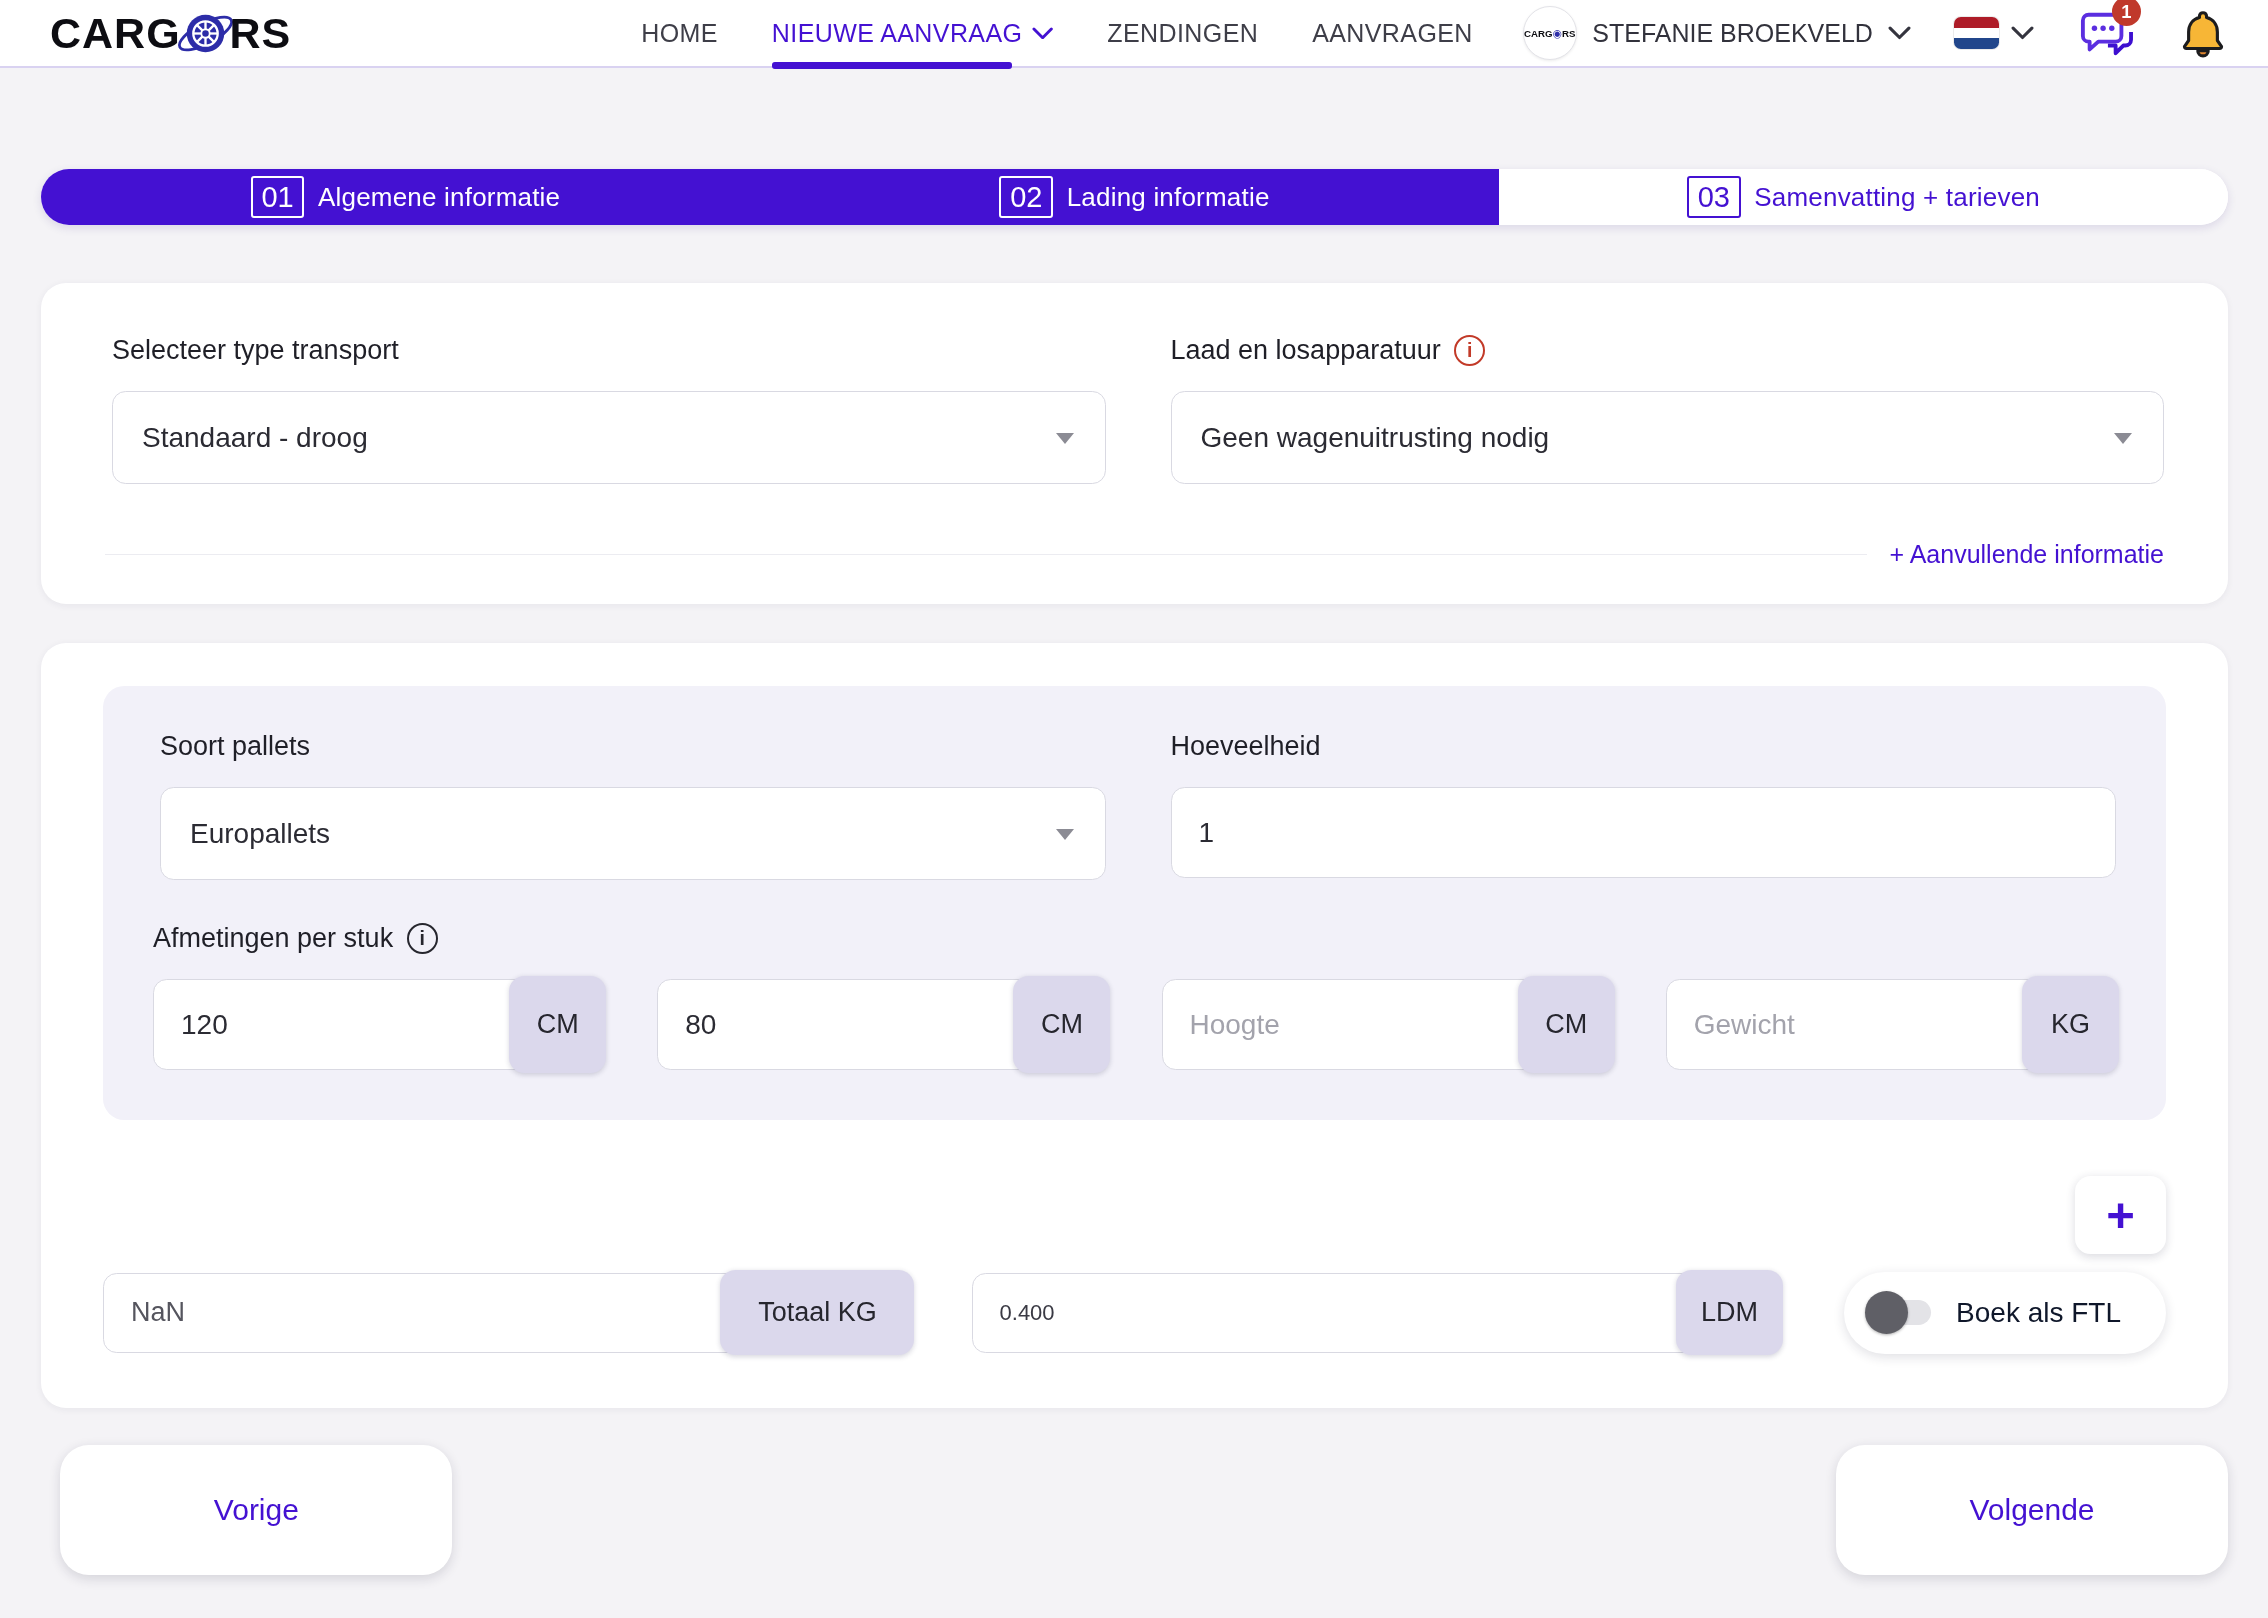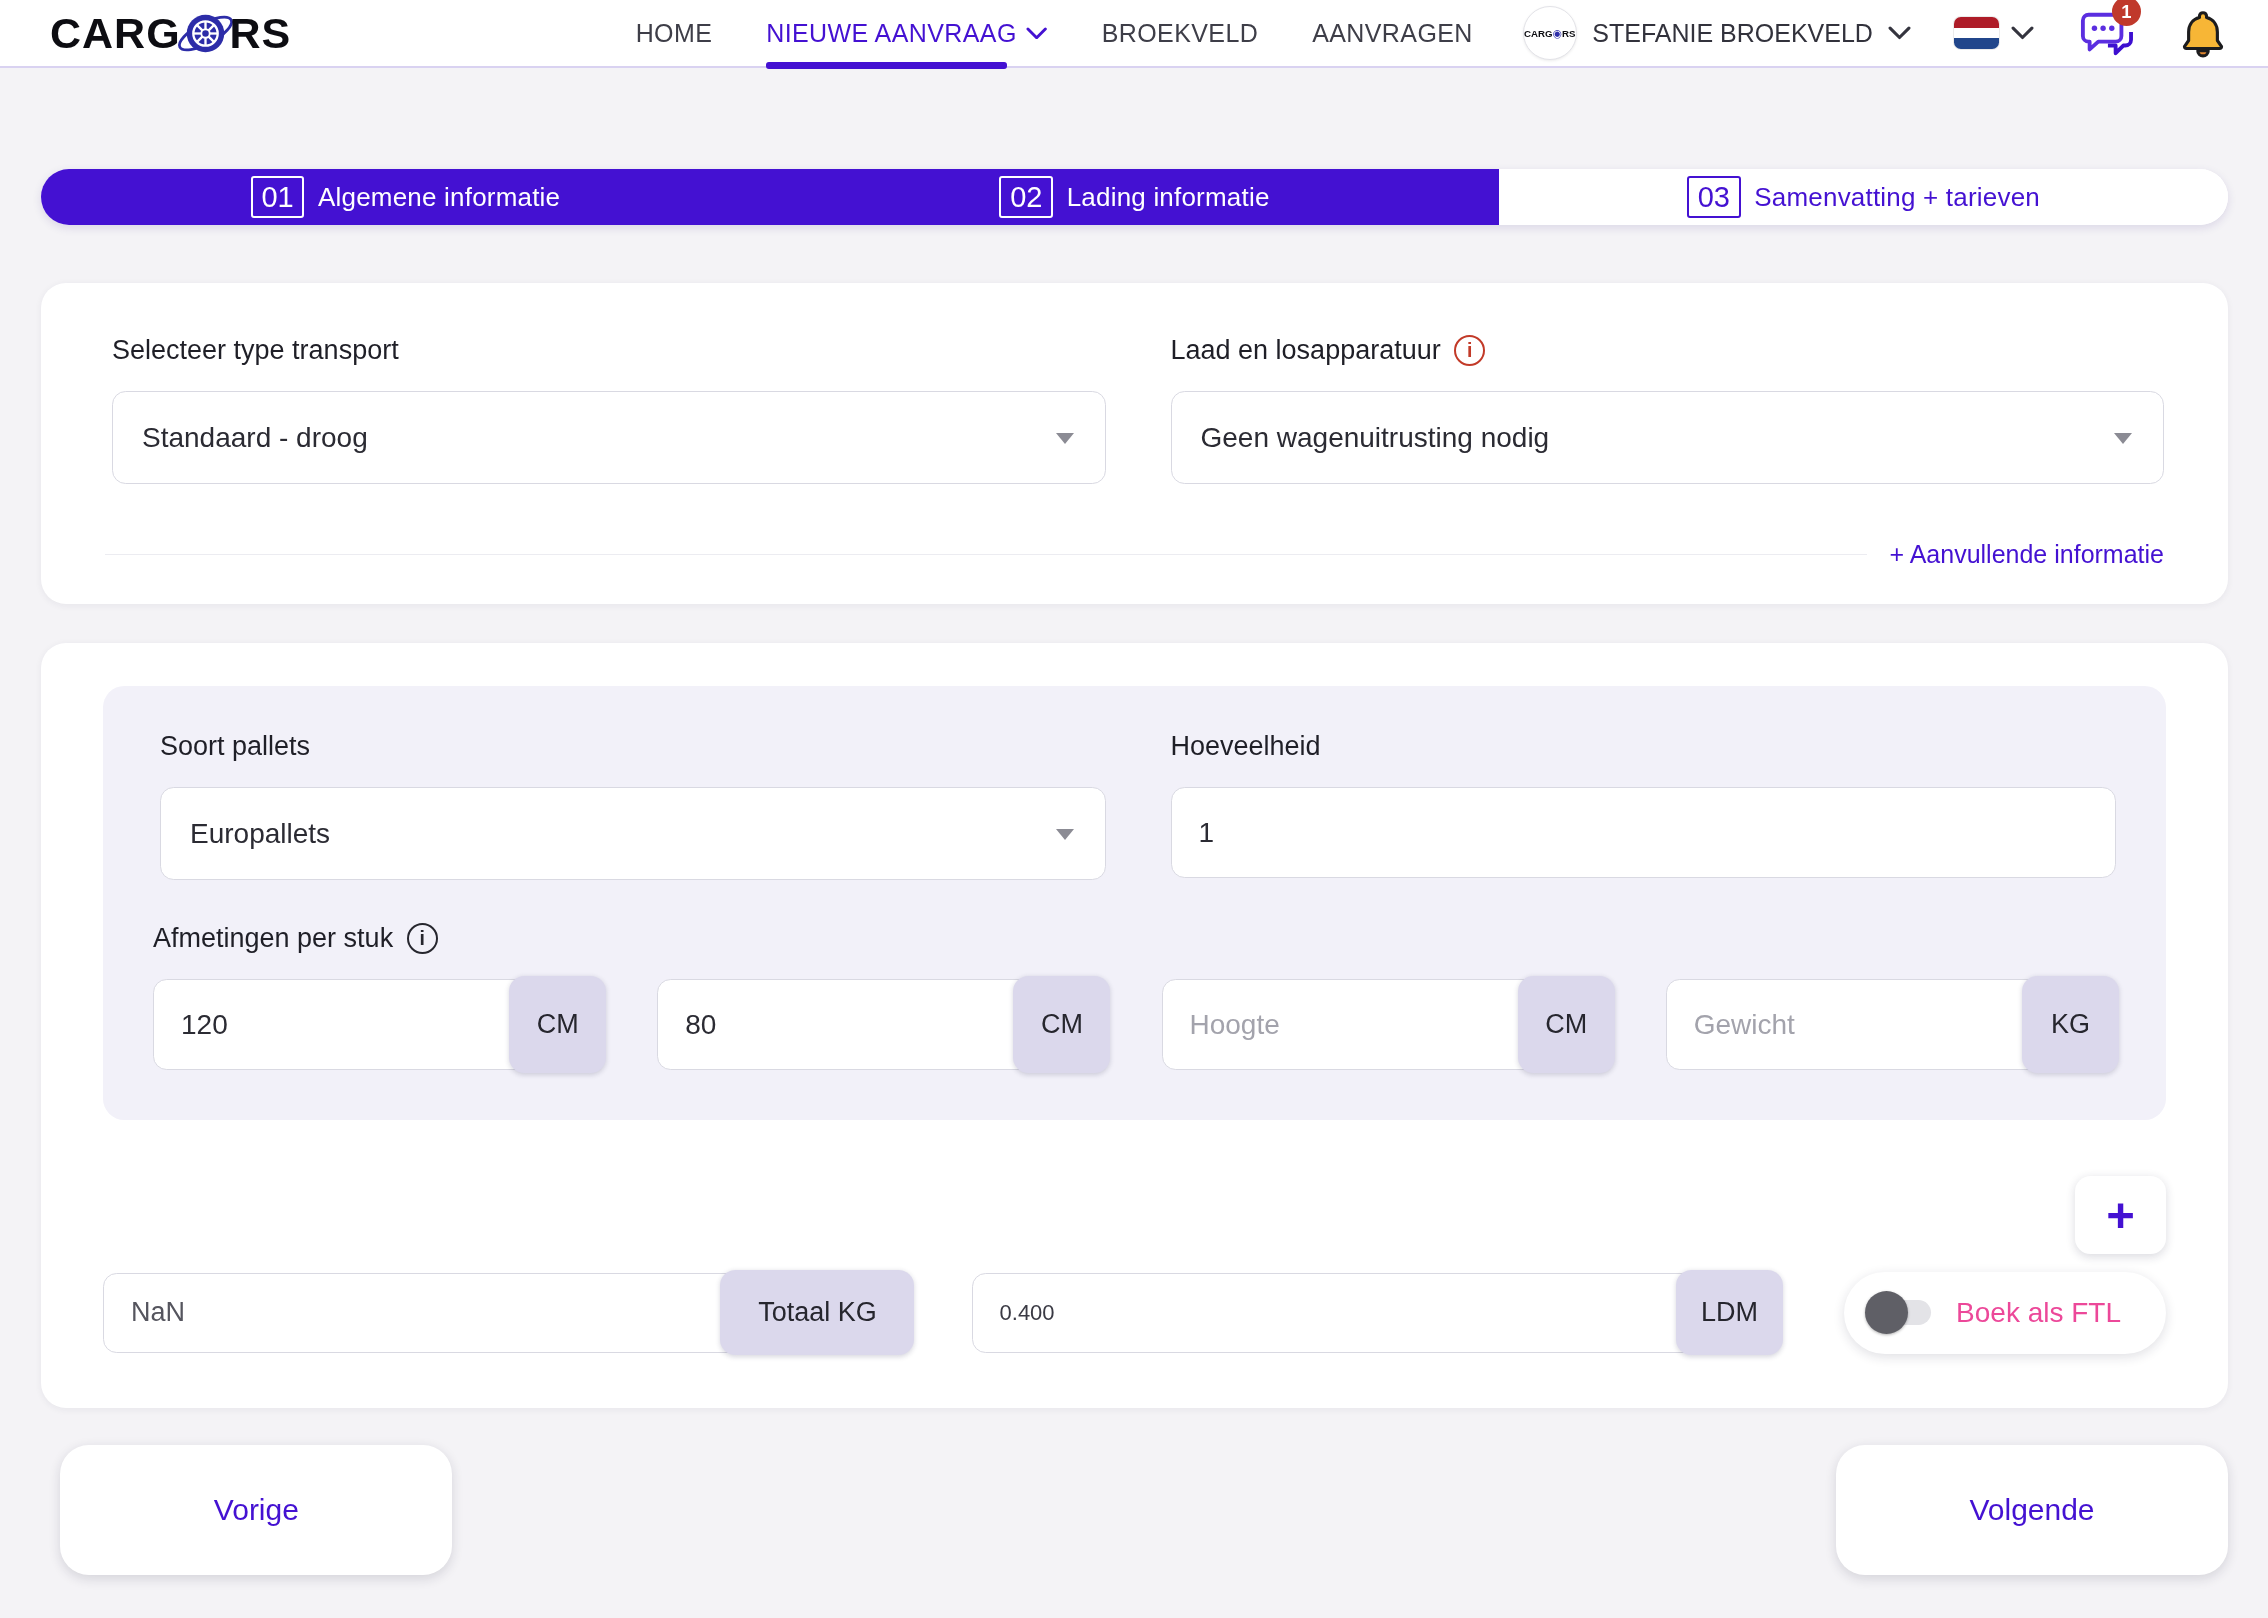--- a/index.html
+++ b/index.html
@@ -157,21 +157,21 @@
   .toggle { position: relative; width: 62px; height: 43px; cursor: pointer; flex: 0 0 auto; }
   .toggle-track {
     position: absolute; left: 5.8px; right: 0; top: 50%; margin-top: -12.6px;
     height: 25px; border-radius: 12.6px; background: #e3e3e7;
   }
   .toggle-knob {
     position: absolute; left: -3.9px; top: 0;
     width: 43px; height: 43px; border-radius: 50%; background: #5f5f66;
     box-shadow: 0 1px 2.9px rgba(0,0,0,.3);
   }
-  .ftl-label { font-size: 28px; color: #ec4899; white-space: nowrap; }
+  .ftl-label { font-size: 28px; color: #0f172a; white-space: nowrap; }
   
   .footer-row { display: flex; justify-content: space-between; margin: 37px 41px 0; }
   .pill-btn {
     width: 392px; height: 130px; border: none; border-radius: 29px;
     background: #fff; box-shadow: 0 3.9px 11.6px rgba(30,30,60,.14);
     color: #4411d2; font-size: 30px; font-weight: 500;
     font-family: "Liberation Sans", sans-serif; cursor: pointer;
   }
   .pill-btn.prev { margin-left: 19.4px; }
   svg { display: block; }
@@ -204,21 +204,21 @@
       <span>HOME</span>
     </div>
     <div class="nav-item active">
       <span>NIEUWE AANVRAAG</span>
       <svg class="chev" width="21.3" height="12.6" viewBox="0 0 22 13">
           <path d="M2 2 L11 11 L20 2" fill="none" stroke="#4411d2" stroke-width="3" stroke-linecap="round" stroke-linejoin="round"></path>
         </svg>
       <div class="nav-underline"></div>
     </div>
     <div class="nav-item">
-      <span>BROEKVELD</span>
+      <span>ZENDINGEN</span>
     </div>
     <div class="nav-item">
       <span>AANVRAGEN</span>
     </div>
   </div>
 
   <div class="user-group">
     <div class="avatar">
       <span>CARG</span>
         <span class="mini-wheel">◉</span>

